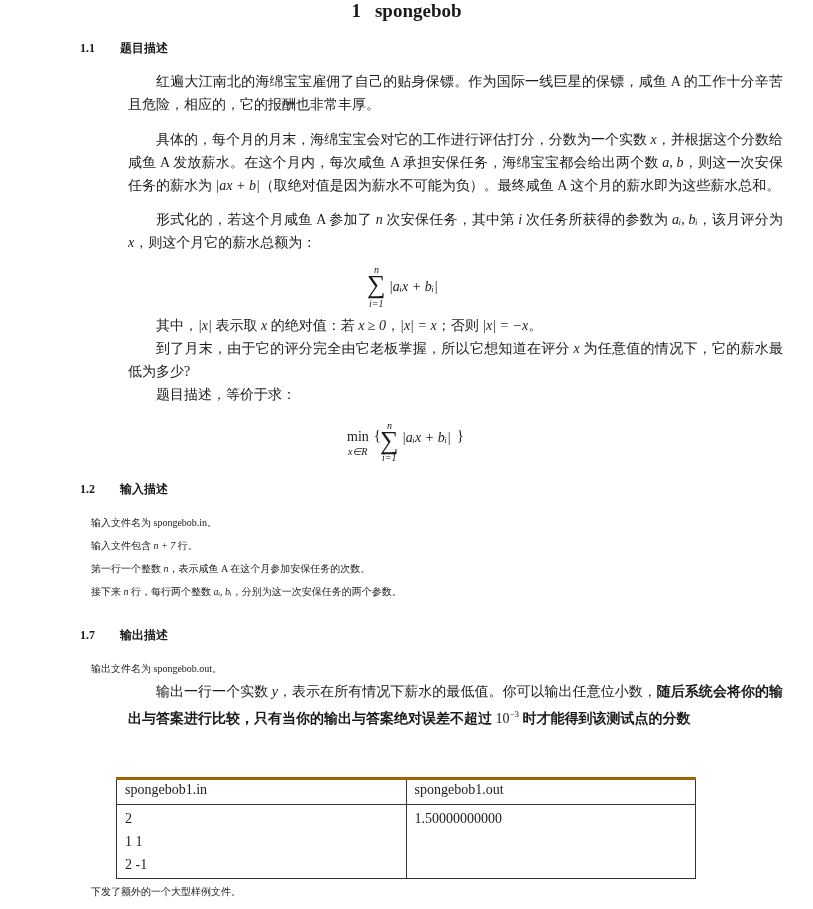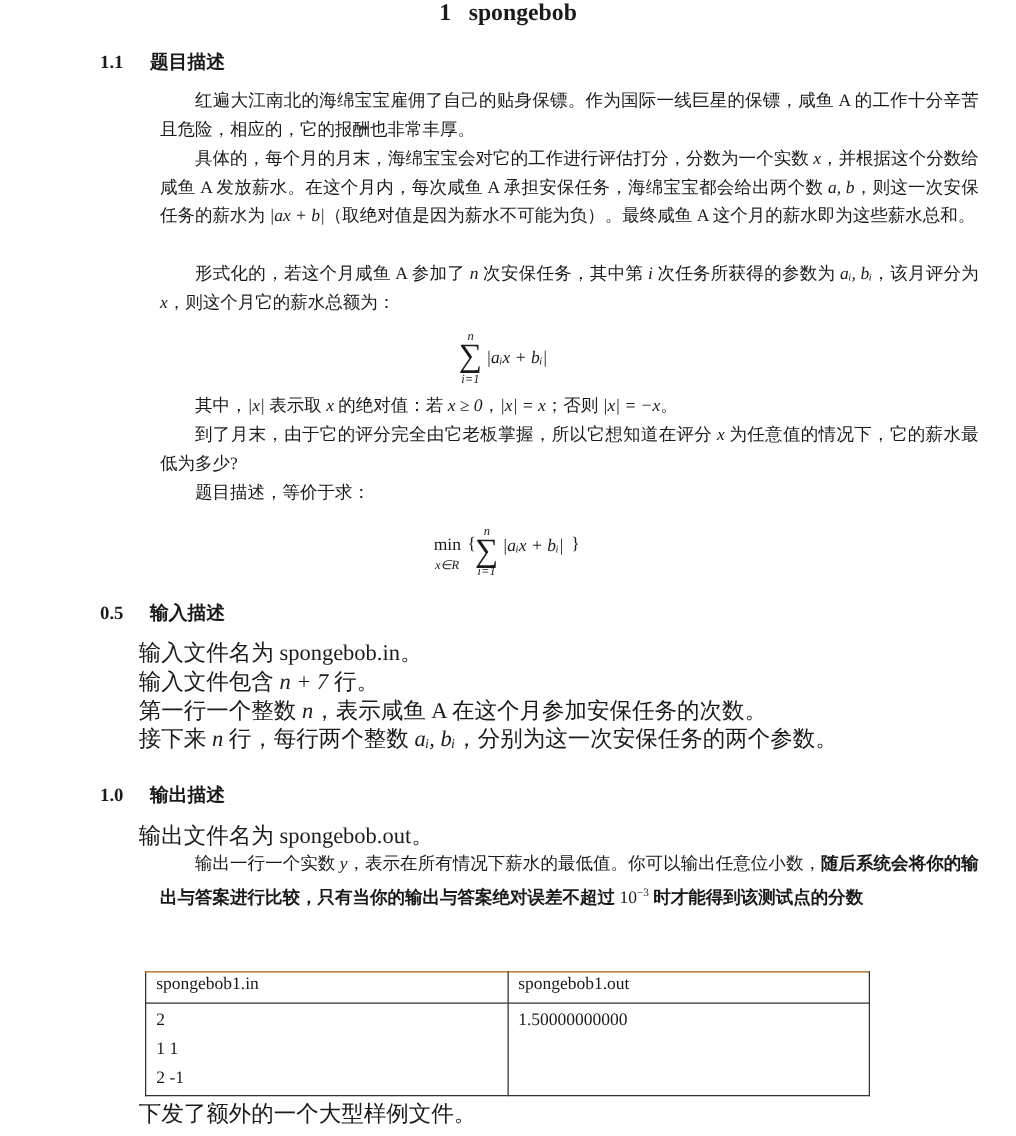--- a/index.html
+++ b/index.html
@@ -9,66 +9,66 @@
     color: #1a1a1a;
   }
   .page { position: absolute; left: 0; top: 0; width: 813px; height: 909px; }
   .title {
     position: absolute; top: 0; left: 0; width: 813px; text-align: center;
     font-size: 19px; font-weight: bold; line-height: 22px; top: 0px;
     font-family: "Liberation Serif", serif;
   }
   .title .num { margin-right: 14px; }
   .h2 {
-    position: absolute; left: 80px; font-weight: bold; font-size: 15px;
+    position: absolute; left: 80px; font-weight: bold; font-size: 12px;
     font-family: "Liberation Serif", serif;
   }
   .h2 .num { display: inline-block; width: 40px; }
   .p {
     position: absolute; left: 80px; width: 655px; font-size: 14px; line-height: 23px;
     font-family: "Liberation Serif", serif; text-align: justify;
   }
   .indent { text-indent: 28px; margin-left: 48px; }
-  .line { position: absolute; left: 111px; font-size: 18px; line-height: 23px;
+  .line { position: absolute; left: 91px; font-size: 10px; line-height: 23px;
     font-family: "Liberation Serif", serif; white-space: nowrap; }
   .m { font-style: italic; font-family: "Liberation Serif", serif; }
   .bold { font-weight: bold; }
   .formula {
     position: absolute; font-family: "Liberation Serif", serif; font-size: 14px;
   }
   .sigma { font-size: 26px; line-height: 26px; display: inline-block; vertical-align: middle; }
   .sup-lim, .sub-lim { position: absolute; font-size: 10px; font-style: italic; }
   table.sample {
     position: absolute; left: 116px; top: 777px; width: 580px;
     border-collapse: collapse; font-family: "Liberation Serif", serif; font-size: 14px;
   }
   table.sample td {
     border-left: 1px solid #333; border-right: 1px solid #333;
     vertical-align: top; padding: 2px 8px; width: 50%;
   }
-  table.sample tr.head td { border-top: 1px solid #a16207; border-bottom: 1px solid #333; height: 20px; }
+  table.sample tr.head td { border-top: 3px solid #a16207; border-bottom: 1px solid #333; height: 20px; }
   table.sample tr.body td { border-bottom: 1px solid #333; }
   .cell-line { height: 23px; line-height: 23px; }
 </style>
 </head>
 <body>
 
 <div class="page">
 
   <div class="title" style="top:0px;">
     <span class="num">1</span><span>spongebob</span>
   </div>
 
   <div class="h2" style="top:40px;">
     <span class="num">1.1</span><span>题目描述</span>
   </div>
 
   <div class="p indent" style="top:70px;">红遍大江南北的海绵宝宝雇佣了自己的贴身保镖。作为国际一线巨星的保镖，咸鱼 A 的工作十分辛苦且危险，相应的，它的报酬也非常丰厚。</div>
 
-  <div class="p indent" style="top:116px;">
+  <div class="p indent" style="top:128px;">
     <span>具体的，每个月的月末，海绵宝宝会对它的工作进行评估打分，分数为一个实数 </span><span class="m">x</span><span>，并根据这个分数给咸鱼 A 发放薪水。在这个月内，每次咸鱼 A 承担安保任务，海绵宝宝都会给出两个数 </span><span class="m">a, b</span><span>，则这一次安保任务的薪水为 </span><span class="m">|ax + b|</span><span>（取绝对值是因为薪水不可能为负）。最终咸鱼 A 这个月的薪水即为这些薪水总和。</span>
   </div>
 
   <div class="p indent" style="top:208px;">
     <span>形式化的，若这个月咸鱼 A 参加了 </span><span class="m">n</span><span> 次安保任务，其中第 </span><span class="m">i</span><span> 次任务所获得的参数为 </span><span class="m">aᵢ, bᵢ</span><span>，该月评分为 </span><span class="m">x</span><span>，则这个月它的薪水总额为：</span>
   </div>
 
   <div class="formula" style="left:365px; top:262px; width:120px; height:50px;">
     <span class="sup-lim" style="left:9px; top:2px;">n</span>
     <span class="sigma" style="position:absolute; left:2px; top:10px;">∑</span>
@@ -91,36 +91,36 @@
     <span class="sub-lim" style="left:3px; top:28px;">x∈R</span>
     <span style="position:absolute; left:29px; top:10px;">{</span>
     <span class="sup-lim" style="left:42px; top:2px;">n</span>
     <span class="sigma" style="position:absolute; left:35px; top:10px;">∑</span>
     <span class="sub-lim" style="left:37px; top:34px;">i=1</span>
     <span class="m" style="position:absolute; left:57px; top:12px;">|aᵢx + bᵢ|</span>
     <span style="position:absolute; left:112px; top:10px;">}</span>
   </div>
 
   <div class="h2" style="top:481px;">
-    <span class="num">0.5</span><span>输入描述</span>
+    <span class="num">1.2</span><span>输入描述</span>
   </div>
 
   <div class="line" style="top:511px;">输入文件名为 spongebob.in。</div>
   <div class="line" style="top:534px;">
     <span>输入文件包含 </span><span class="m">n + 7</span><span> 行。</span>
   </div>
   <div class="line" style="top:580px;">
     <span>接下来 </span><span class="m">n</span><span> 行，每行两个整数 </span><span class="m">aᵢ, bᵢ</span><span>，分别为这一次安保任务的两个参数。</span>
   </div>
   <div class="line" style="top:557px;">
     <span>第一行一个整数 </span><span class="m">n</span><span>，表示咸鱼 A 在这个月参加安保任务的次数。</span>
   </div>
 
   <div class="h2" style="top:627px;">
-    <span class="num">1.0</span><span>输出描述</span>
+    <span class="num">1.7</span><span>输出描述</span>
   </div>
 
   <div class="line" style="top:657px;">输出文件名为 spongebob.out。</div>
   <div class="p indent" style="top:680px;">
     <span>输出一行一个实数 </span><span class="m">y</span><span>，表示在所有情况下薪水的最低值。你可以输出任意位小数，</span><span class="bold">随后系统会将你的输出与答案进行比较，只有当你的输出与答案绝对误差不超过 </span><span>10</span><sup style="font-size:9px;">−3</sup><span class="bold"> 时才能得到该测试点的分数</span>
   </div>
 
 
   <table class="sample">
     <tbody>

